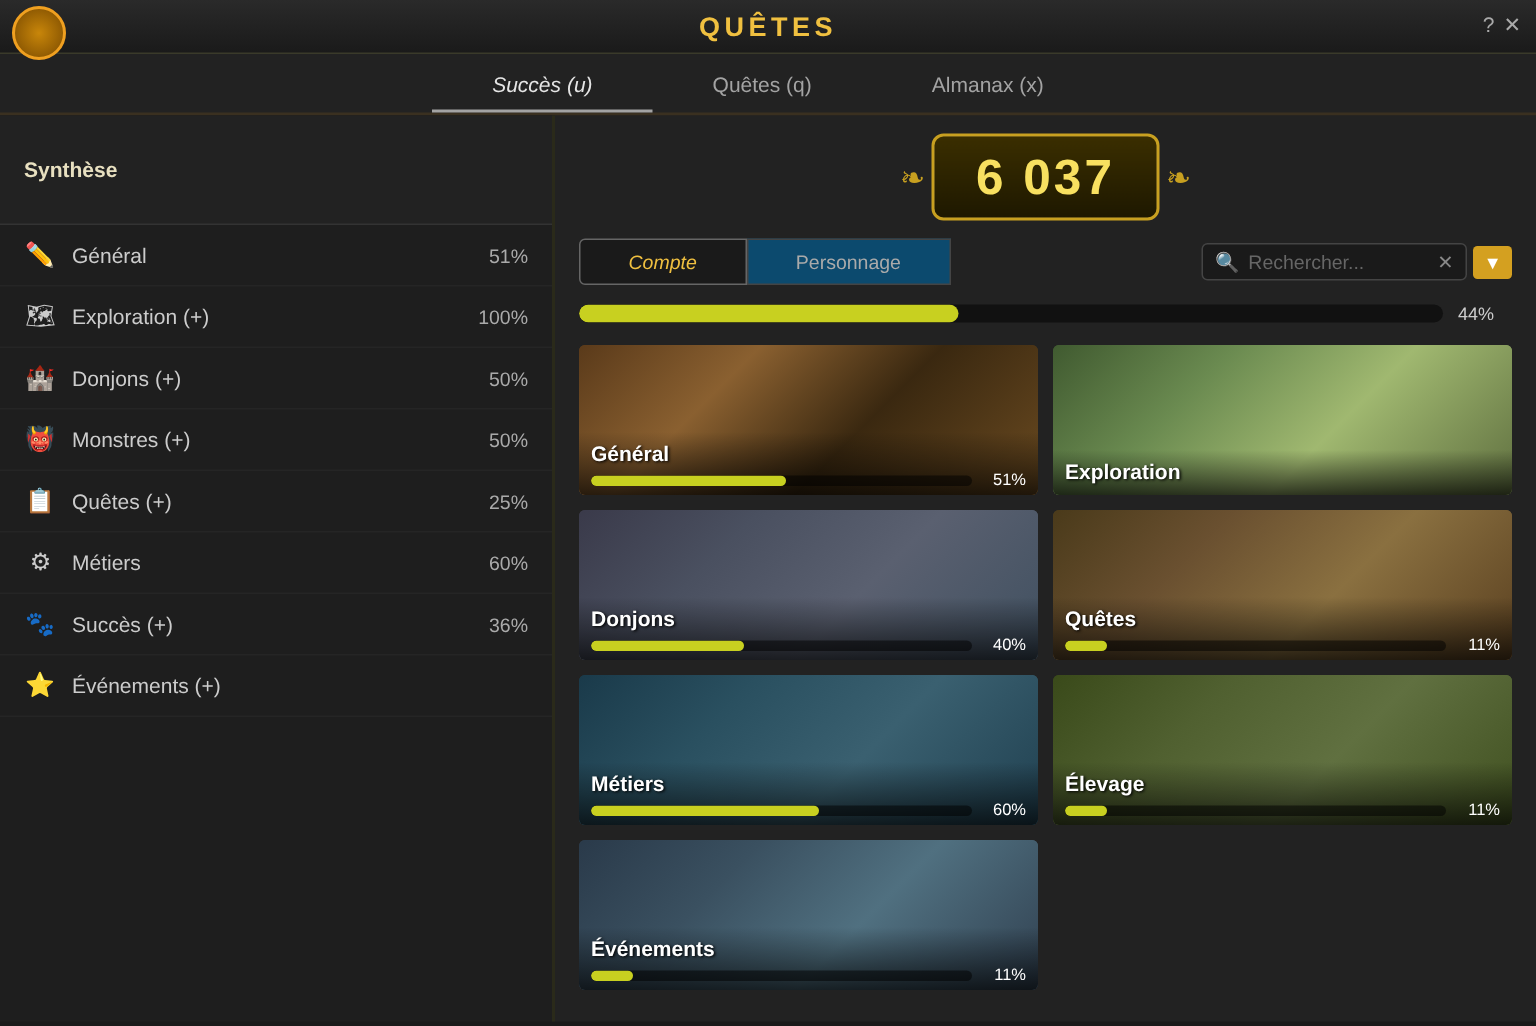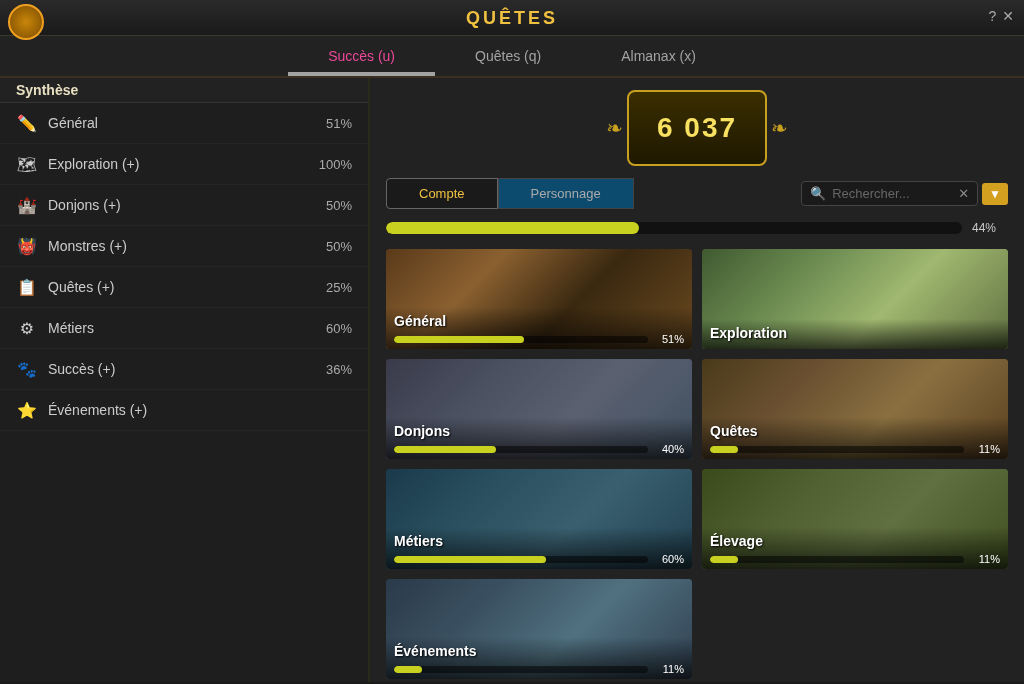--- a/index.html
+++ b/index.html
@@ -60,40 +60,41 @@
     }
     .tab-item {
       padding: 8px 40px;
       color: #a3a3a3;
       font-size: 14px;
       cursor: pointer;
       border-bottom: 3px solid transparent;
       position: relative;
     }
     .tab-item.active {
-      color: #ec4899;
-      border-bottom: 4px solid #a3a3a3;
+      color: #e5e5e5;
+      border-bottom: 2px solid #a3a3a3;
+      font-style: italic;
     }
 
     
     .main-layout {
       display: flex;
       height: calc(684px - 80px);
     }
 
     
     .sidebar {
       width: 370px;
       background: #1e1e1e;
       border-right: 2px solid #2a2a1a;
       padding: 0;
       overflow-y: auto;
     }
     .sidebar-section-header {
-      padding: 4px 16px;
+      padding: 28px 16px;
       color: #e8e0c0;
       font-size: 14px;
       font-weight: bold;
       background: #222;
       border-bottom: 1px solid #333;
     }
     .sidebar-item {
       display: flex;
       align-items: center;
       padding: 9px 16px;
@@ -139,23 +140,23 @@
       display: flex;
       align-items: center;
       justify-content: center;
       gap: 4px;
     }
     .score-value {
       background: linear-gradient(180deg, #3a2e00, #1e1800);
       border: 2px solid #c8a020;
       border-radius: 8px;
       color: #f8e060;
-      font-size: 28px;
+      font-size: 33px;
       font-weight: bold;
-      padding: 20px 28px;
+      padding: 8px 28px;
       letter-spacing: 2px;
     }
     .ornament-left, .ornament-right {
       color: #c8a020;
       font-size: 20px;
     }
 
     
     .sub-tabs {
       display: flex;
@@ -165,21 +166,21 @@
     }
     .sub-tab {
       padding: 7px 32px;
       background: #0c4a6e;
       border: 1px solid #444;
       color: #aaa;
       font-size: 13px;
       cursor: pointer;
       border-radius: 0;
     }
-    .sub-tab:first-child { border-radius: 4px 0 0 4px; }
+    .sub-tab:first-child { border-radius: 4px 0 0 4px; font-style: italic; }
     .sub-tab.active {
       background: #1a1a1a;
       color: #f0c040;
       border-color: #666;
     }
     .search-box {
       margin-left: auto;
       display: flex;
       align-items: center;
       background: #1a1a1a;

